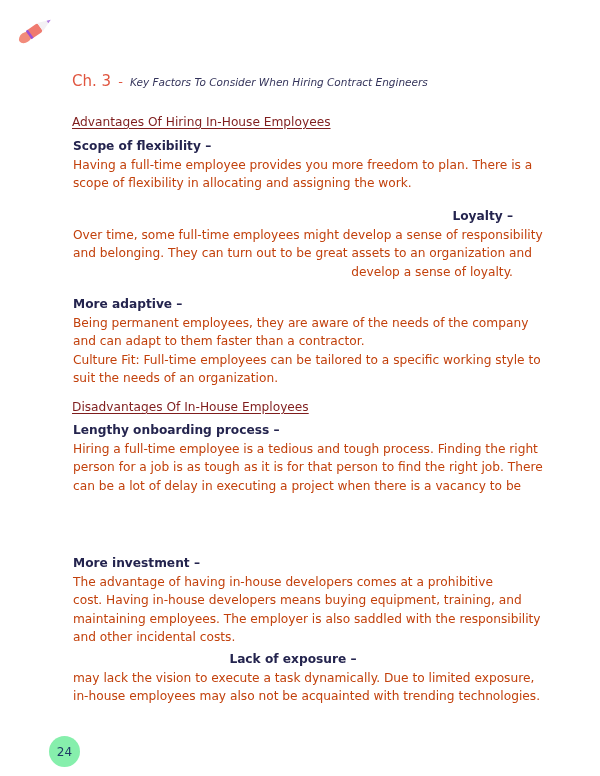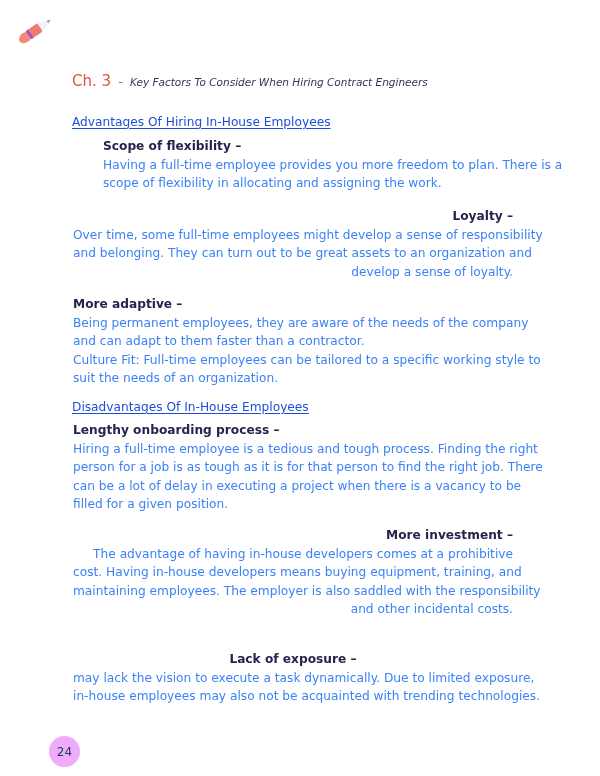--- a/index.html
+++ b/index.html
@@ -3,28 +3,28 @@
 <meta charset="utf-8">
 <style>
   html, body { margin:0; padding:0; background:#ffffff; }
   body { width:600px; height:776px; position:relative; overflow:hidden;
          font-family:"DejaVu Sans", sans-serif; color:#3a3a5c; }
   .logo { position:absolute; left:14px; top:14px; width:44px; height:32px; }
   .chapter { position:absolute; left:72px; top:71px; white-space:nowrap; }
   .chapter .ch { color:#e0553f; font-size:15px; font-family:"DejaVu Sans", sans-serif; }
   .chapter .dash { color:#e0553f; font-size:13px; margin:0 2px; }
   .chapter .sub { color:#33335a; font-style:italic; font-size:10.5px; }
-  .section-title { position:absolute; left:72px; font-size:12.2px; color:#1d4ed8;
+  .section-title { position:absolute; left:72px; font-size:12.2px; color:#7f1d1d;
                    text-decoration:underline; text-underline-offset:2px; white-space:nowrap; }
   .block { position:absolute; left:73px; width:440px; }
   .block .h { font-weight:bold; font-size:12.2px; color:#24244e; line-height:19px; white-space:nowrap; }
-  .block .p { font-size:12.2px; line-height:18.4px; color:#3b82f6; }
+  .block .p { font-size:12.2px; line-height:18.4px; color:#c2410c; }
   .block .p span { display:block; white-space:nowrap; }
   .page-num { position:absolute; left:49px; top:736px; width:31px; height:31px; border-radius:50%;
-              background:#f0abfc; color:#1e3a66; font-size:12px; display:flex; align-items:center; justify-content:center; }
+              background:#86efac; color:#1e3a66; font-size:12px; display:flex; align-items:center; justify-content:center; }
 </style>
 </head>
 <body>
 
 <svg class="logo" viewBox="0 0 44 32">
   <g transform="rotate(-35 22 16)">
     <ellipse cx="9" cy="16" rx="7" ry="5" fill="#f28b7b"></ellipse>
     <rect x="13" y="11" width="14" height="10" rx="2" fill="#ef7a6f"></rect>
     <rect x="13" y="11" width="2.5" height="10" fill="#9a4fd6"></rect>
     <path d="M27 11 L36 14.5 L36 17.5 L27 21 Z" fill="#f3f0f4"></path>
@@ -33,21 +33,21 @@
 </svg>
 
 <div class="chapter">
   <span class="ch">Ch. 3</span>
   <span class="dash">-</span>
   <span class="sub">Key Factors To Consider When Hiring Contract Engineers</span>
 </div>
 
 <div class="section-title" style="top:115px;">Advantages Of Hiring In-House Employees</div>
 
-<div class="block" style="top:137px;margin-left:30px;">
+<div class="block" style="top:137px;">
   <div class="h">Scope of flexibility  –</div>
   <div class="p">
     <span>Having a full-time employee provides you more freedom to plan. There is a</span>
     <span>scope of flexibility in allocating and assigning the work.</span>
   </div>
 </div>
 
 <div class="block" style="top:207px;text-align:right;">
   <div class="h">Loyalty  –</div>
   <div class="p">
@@ -68,25 +68,24 @@
 </div>
 
 <div class="section-title" style="top:400px;">Disadvantages Of In-House Employees</div>
 
 <div class="block" style="top:421px;">
   <div class="h">Lengthy onboarding process –</div>
   <div class="p">
     <span>Hiring a full-time employee is a tedious and tough process. Finding the right</span>
     <span>person for a job is as tough as it is for that person to find the right job. There</span>
     <span>can be a lot of delay in executing a project when there is a vacancy to be</span>
-    <span>filled for a given position.</span>
   </div>
 </div>
 
-<div class="block" style="top:526px;text-align:right;">
+<div class="block" style="top:554px;">
   <div class="h">More investment –</div>
   <div class="p">
     <span>The advantage of having in-house developers comes at a prohibitive</span>
     <span>cost. Having in-house developers means buying equipment, training, and</span>
     <span>maintaining employees. The employer is also saddled with the responsibility</span>
     <span>and other incidental costs.</span>
   </div>
 </div>
 
 <div class="block" style="top:650px;text-align:center;">

